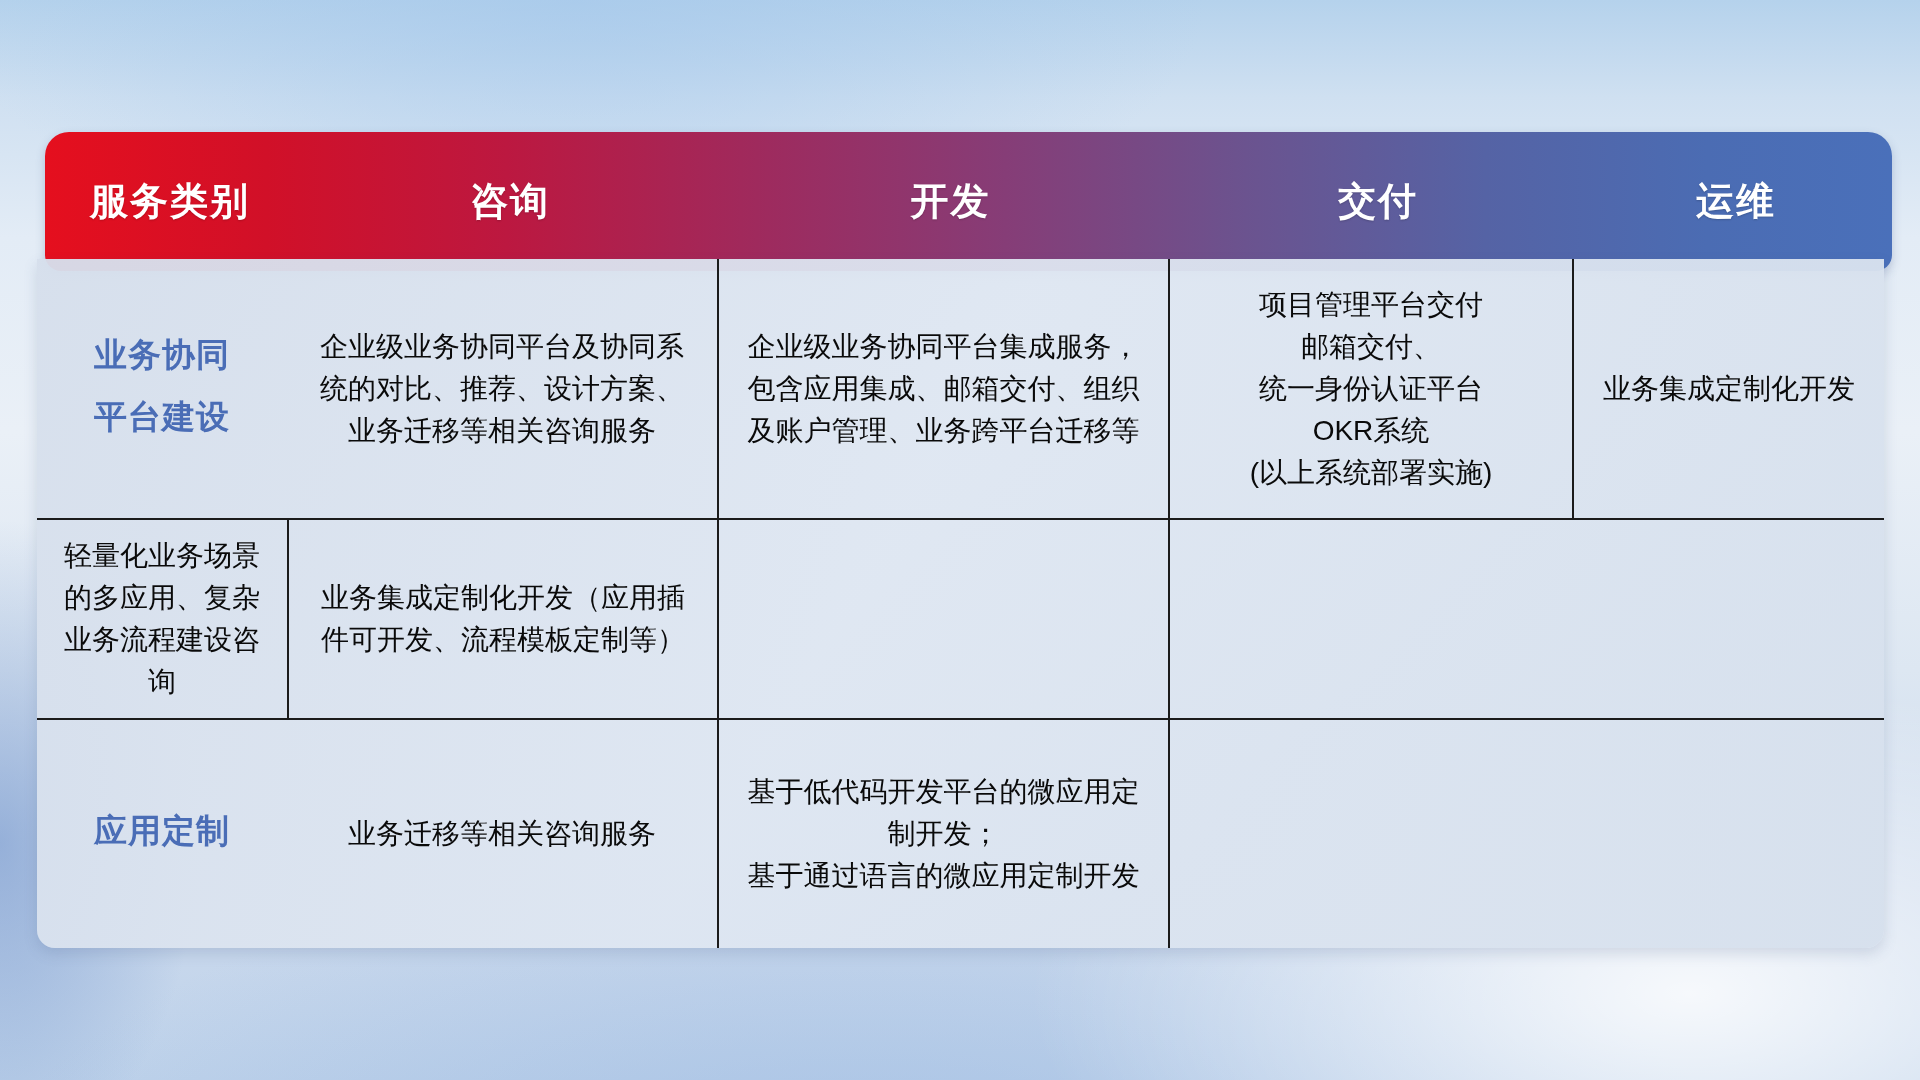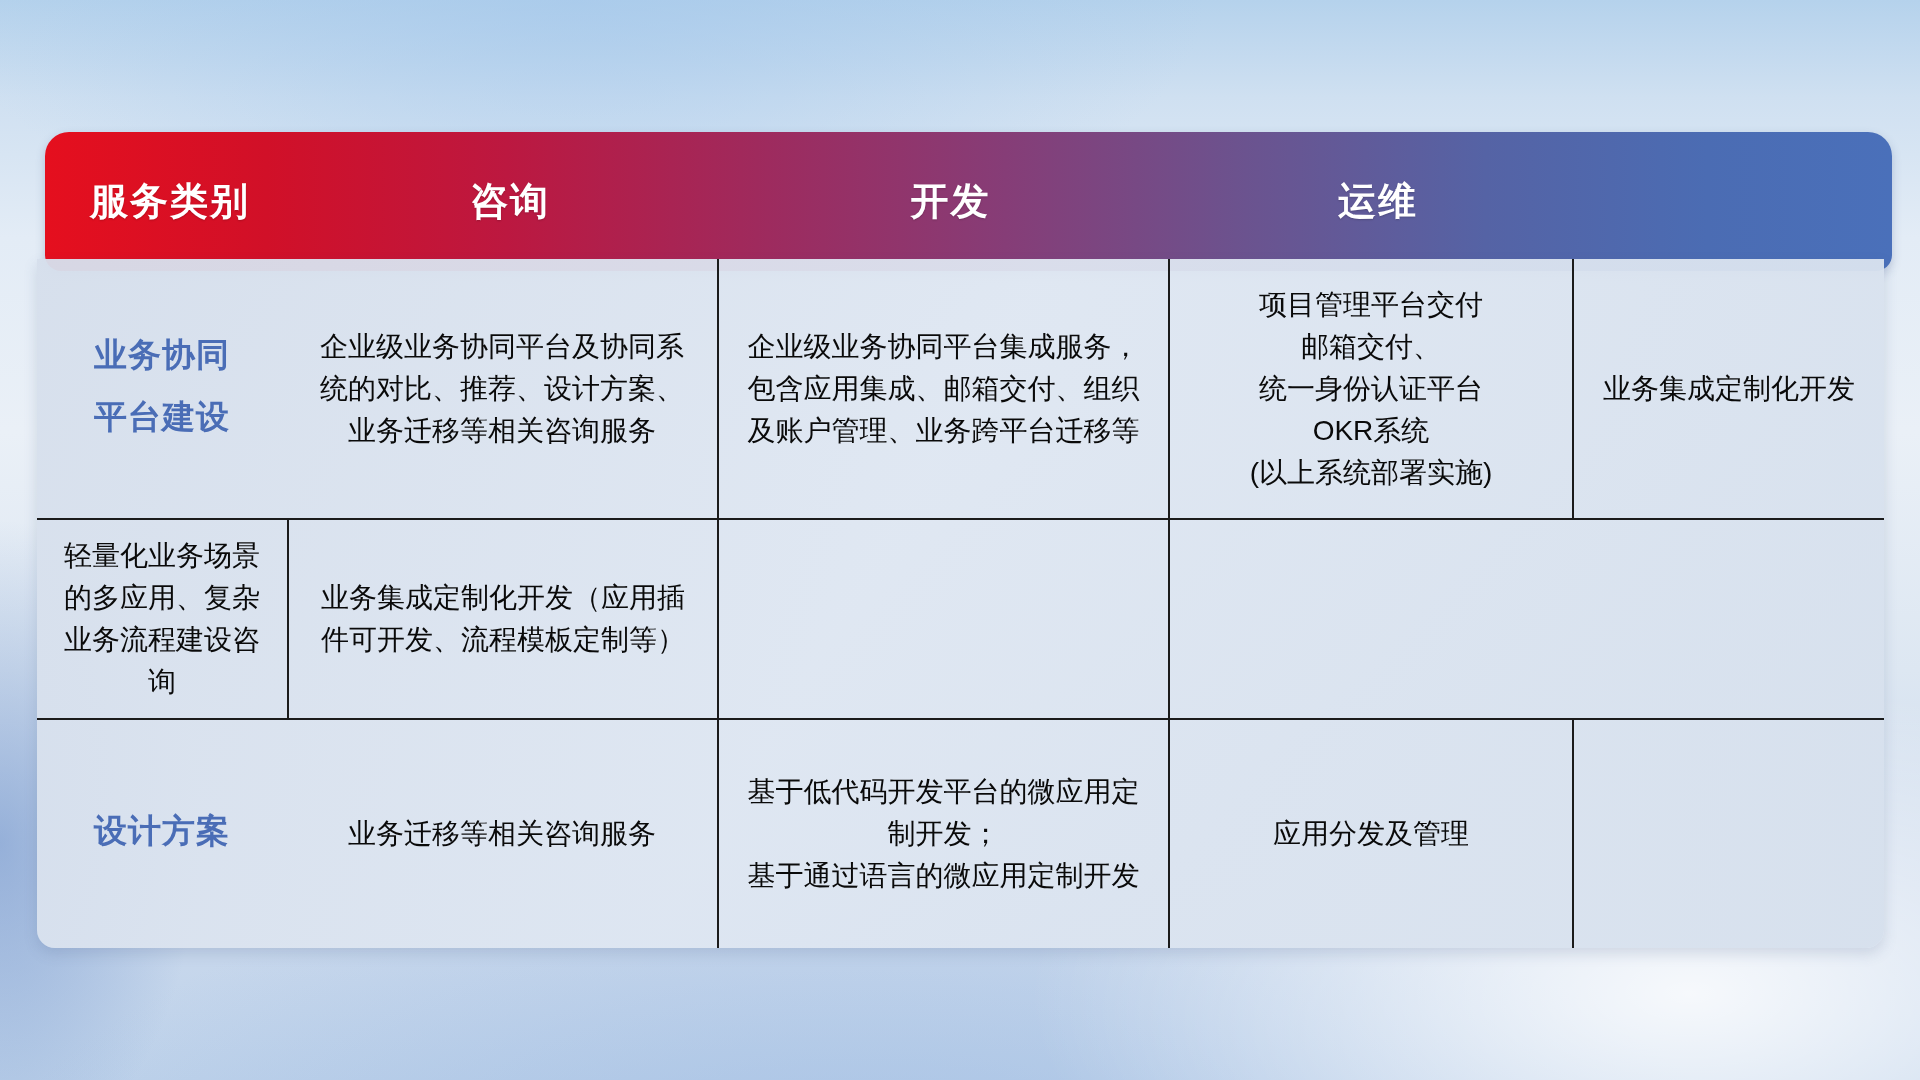--- a/index.html
+++ b/index.html
@@ -85,20 +85,21 @@
 </style>
 </head>
 <body>
 
 <div class="slide">
 
   <div class="header-row">
     <div class="header-cell">服务类别</div>
     <div class="header-cell">咨询</div>
     <div class="header-cell">开发</div>
+    <div class="header-cell">交付</div>
     <div class="header-cell">运维</div>
   </div>
 
   <div class="table-body">
 
     <div class="trow trow-1">
       <div class="cell category">业务协同
 平台建设</div>
       <div class="cell">企业级业务协同平台及协同系统的对比、推荐、设计方案、业务迁移等相关咨询服务</div>
       <div class="cell bl">企业级业务协同平台集成服务，包含应用集成、邮箱交付、组织及账户管理、业务跨平台迁移等</div>
@@ -111,22 +112,21 @@
     </div>
 
     <div class="trow trow-2">
       <div class="cell">轻量化业务场景的多应用、复杂业务流程建设咨询</div>
       <div class="cell bl">业务集成定制化开发（应用插件可开发、流程模板定制等）</div>
       <div class="cell bl"></div>
       <div class="cell bl"></div>
     </div>
 
     <div class="trow trow-3">
-      <div class="cell category">设计方案</div>
+      <div class="cell category">应用定制</div>
       <div class="cell">业务迁移等相关咨询服务</div>
       <div class="cell bl">基于低代码开发平台的微应用定制开发；
 基于通过语言的微应用定制开发</div>
-      <div class="cell bl">应用分发及管理</div>
       <div class="cell bl"></div>
     </div>
 
   </div>
 </div>
 
 </body></html>

